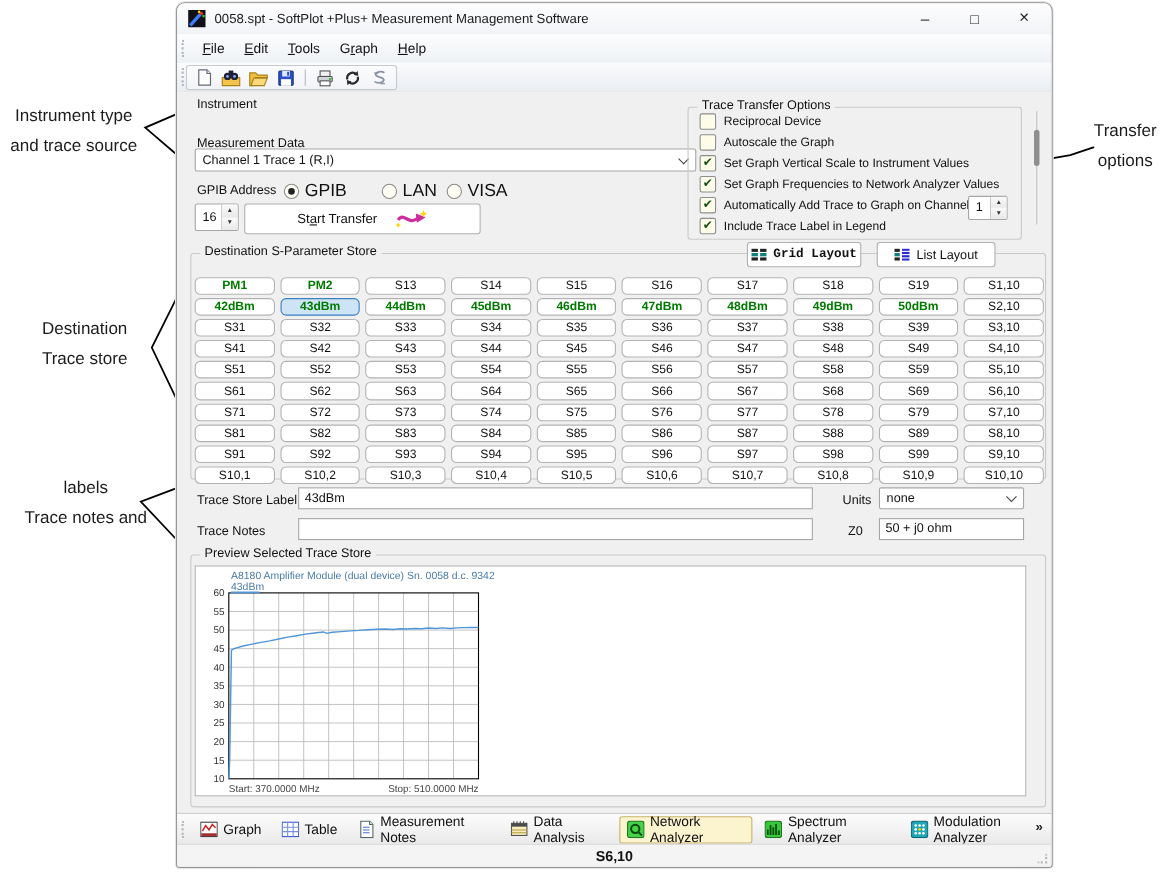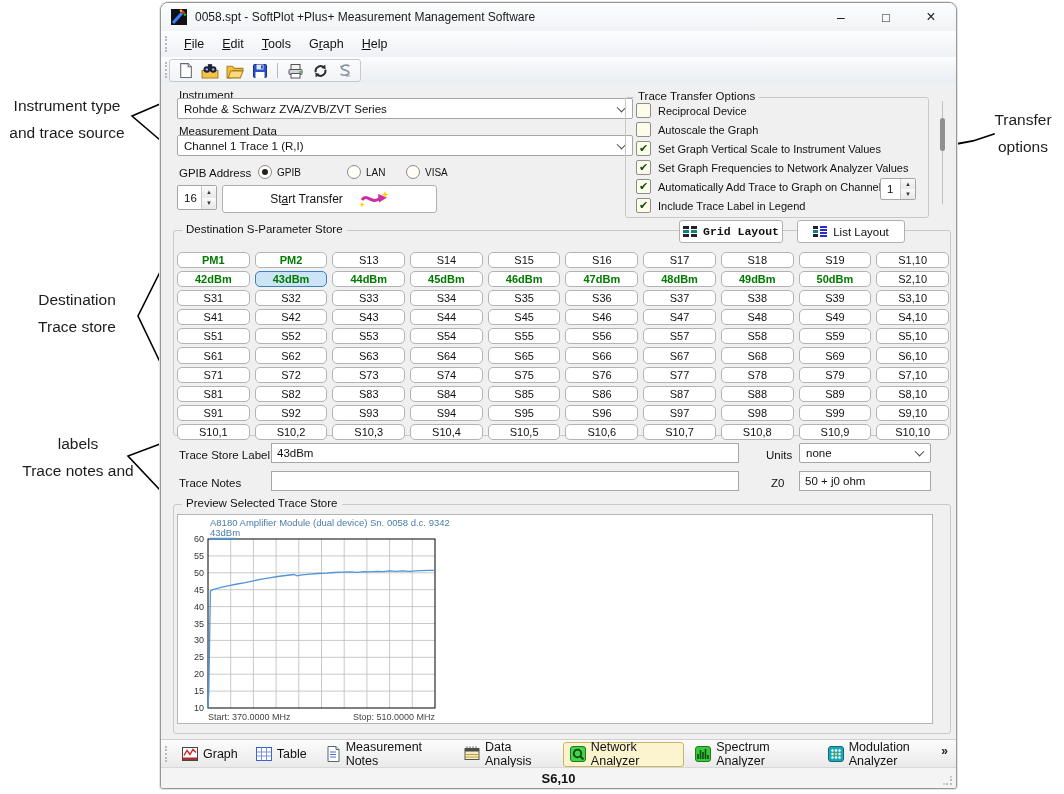--- a/index.html
+++ b/index.html
@@ -27,21 +27,21 @@
   .tb-sep{width:1px;height:15px;background:#b6bbc1;margin:0 2px;}
   
   .main{position:absolute;left:0;top:80px;right:0;height:656px;background:#f0f0f0;}
   .lbl{position:absolute;font-size:11.5px;color:#111;white-space:nowrap;}
   .select{position:absolute;background:#fff;border:1px solid #a6a6a6;border-radius:2px;
           display:flex;align-items:center;padding:0 22px 0 6px;font-size:11.5px;}
   .chev{position:absolute;right:7px;top:50%;width:6px;height:6px;border-right:1.4px solid #444;border-bottom:1.4px solid #444;
         transform:translateY(-70%) rotate(45deg);}
   .input{position:absolute;background:#fff;border:1px solid #a6a6a6;font-size:11.5px;padding:0 5px;
          font-family:"Liberation Sans",sans-serif;color:#111;box-sizing:border-box;}
-  .radio-row{position:absolute;display:flex;align-items:center;gap:5px;font-size:10px;}
+  .radio-row{position:absolute;display:flex;align-items:center;gap:5px;font-size:16px;}
   .radio{width:12px;height:12px;border:1px solid #8a8a8a;border-radius:50%;background:#fffef4;position:relative;}
   .radio.sel:after{content:"";position:absolute;left:3px;top:3px;width:6px;height:6px;border-radius:50%;background:#222;}
   .spinner{position:absolute;background:#fff;border:1px solid #a6a6a6;border-radius:2px;display:flex;}
   .spin-val{flex:1;display:flex;align-items:center;padding-left:6px;font-size:11.5px;}
   .spin-btns{width:14px;border-left:1px solid #c9c9c9;display:flex;flex-direction:column;}
   .spin-btns span{flex:1;display:flex;align-items:center;justify-content:center;font-size:6px;color:#333;background:linear-gradient(#fafafa,#e8e8e8);}
   .btn{position:absolute;background:#fff;border:1px solid #b0b0b0;border-radius:3px;display:flex;
        align-items:center;justify-content:center;gap:6px;font-size:12px;color:#111;}
   .group{position:absolute;border:1px solid #c9c9c9;border-radius:3px;}
   .group-label{position:absolute;top:-8px;left:8px;background:#f0f0f0;padding:0 4px;font-size:11.5px;white-space:nowrap;}
@@ -185,24 +185,20 @@
             <path d="M12.5 3.2c-2.6-1.8-8-1.2-8 1.6 0 2.8 7.4 1.8 7.4 4.8 0 2.8-5.6 3.4-8.4 1.6" fill="none" stroke="#8a93a5" stroke-width="1.6"></path>
             <path d="M3 3.5h4M9 13h4" stroke="#8a93a5"></path>
           </svg>
         </span>
       </div>
   </div>
 
   <div class="main">
 
     <div class="lbl" style="left:18px;top:6px;">Instrument</div>
-    <div class="select" style="left:16px;top:15px;width:456px;height:21px;box-sizing:border-box;">
-      <span>Rohde &amp; Schwarz ZVA/ZVB/ZVT Series</span>
-      <span class="chev"></span>
-    </div>
 
     <div class="lbl" style="left:18px;top:42px;">Measurement Data</div>
     <div class="select" style="left:16px;top:52px;width:456px;height:21px;box-sizing:border-box;">
       <span>Channel 1 Trace 1 (R,I)</span>
       <span class="chev"></span>
     </div>
 
     <div class="lbl" style="left:18px;top:84px;">GPIB Address</div>
     <div id="radio-group"></div>
 

